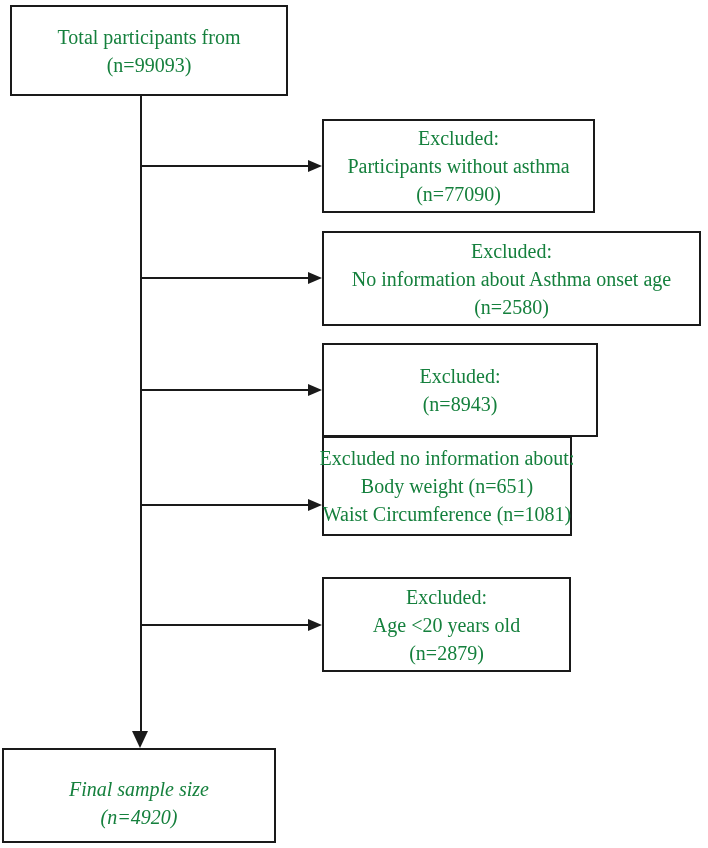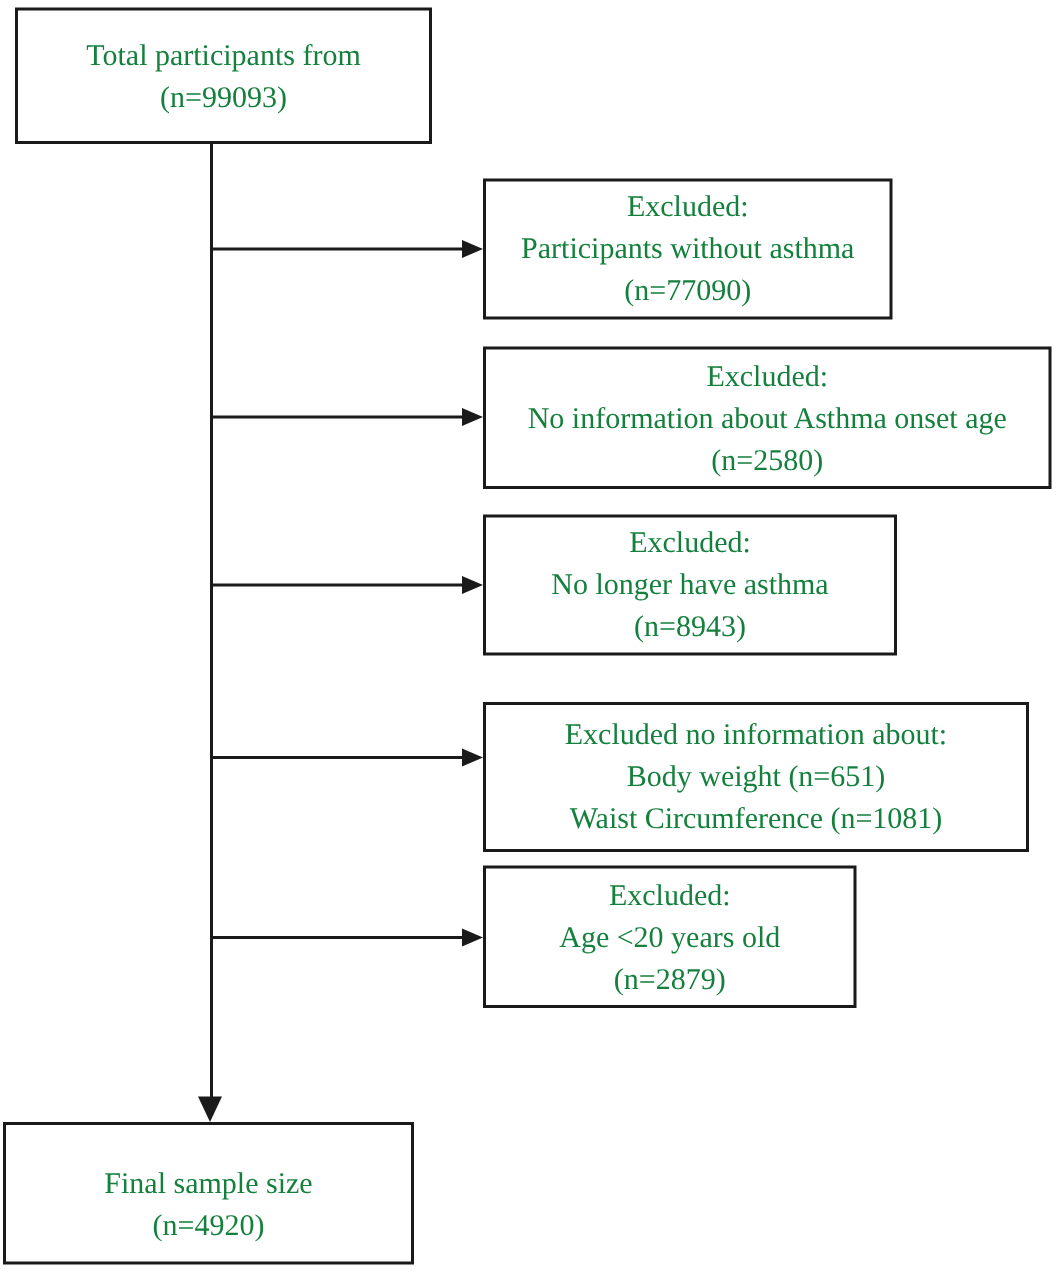--- a/index.html
+++ b/index.html
@@ -38,23 +38,23 @@
     position: absolute; width: 0; height: 0;
     border-left: 8px solid transparent;
     border-right: 8px solid transparent;
     border-top: 17px solid #1a1a1a;
   }
   
   #box-top   { left: 10px;  top: 5px;   width: 278px; height: 91px; }
   #box-e1    { left: 322px; top: 119px; width: 273px; height: 94px; }
   #box-e2    { left: 322px; top: 231px; width: 379px; height: 95px; }
   #box-e3    { left: 322px; top: 343px; width: 276px; height: 94px; }
-  #box-e4    { left: 322px; top: 468px; width: 364px; height: 100px; }
+  #box-e4    { left: 322px; top: 436px; width: 250px; height: 100px; }
   #box-e5    { left: 322px; top: 577px; width: 249px; height: 95px; }
-  #box-final { left: 2px;   top: 748px; width: 274px; height: 95px; padding-top: 14px; }
+  #box-final { left: 2px;   top: 748px; width: 274px; height: 95px; padding-top: 14px; font-style: italic; }
   
   #spine      { left: 140px; top: 96px;  height: 636px; }
   #spine-head { left: 132px; top: 731px; }
   #h1 { left: 141px; top: 165px; width: 168px; }
   #h2 { left: 141px; top: 277px; width: 168px; }
   #h3 { left: 141px; top: 389px; width: 168px; }
   #h4 { left: 141px; top: 504px; width: 168px; }
   #h5 { left: 141px; top: 624px; width: 168px; }
   #a1 { left: 308px; top: 160px; }
   #a2 { left: 308px; top: 272px; }
@@ -93,21 +93,20 @@
   </div>
 
   <div class="box" id="box-e2">
     <span class="txt">Excluded:</span>
     <span class="txt">No information about Asthma onset age</span>
     <span class="txt">(n=2580)</span>
   </div>
 
   <div class="box" id="box-e3">
     <span class="txt">Excluded:</span>
-    <span class="txt">No longer have asthma</span>
     <span class="txt">(n=8943)</span>
   </div>
 
   <div class="box" id="box-e4">
     <span class="txt">Excluded no information about:</span>
     <span class="txt">Body weight (n=651)</span>
     <span class="txt">Waist Circumference (n=1081)</span>
   </div>
 
   <div class="box" id="box-e5">

